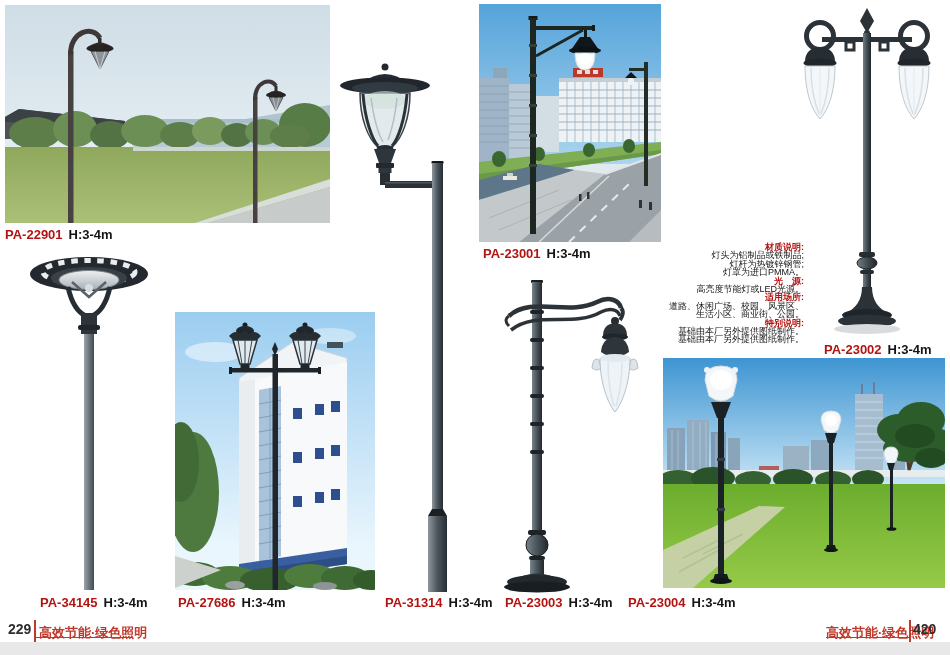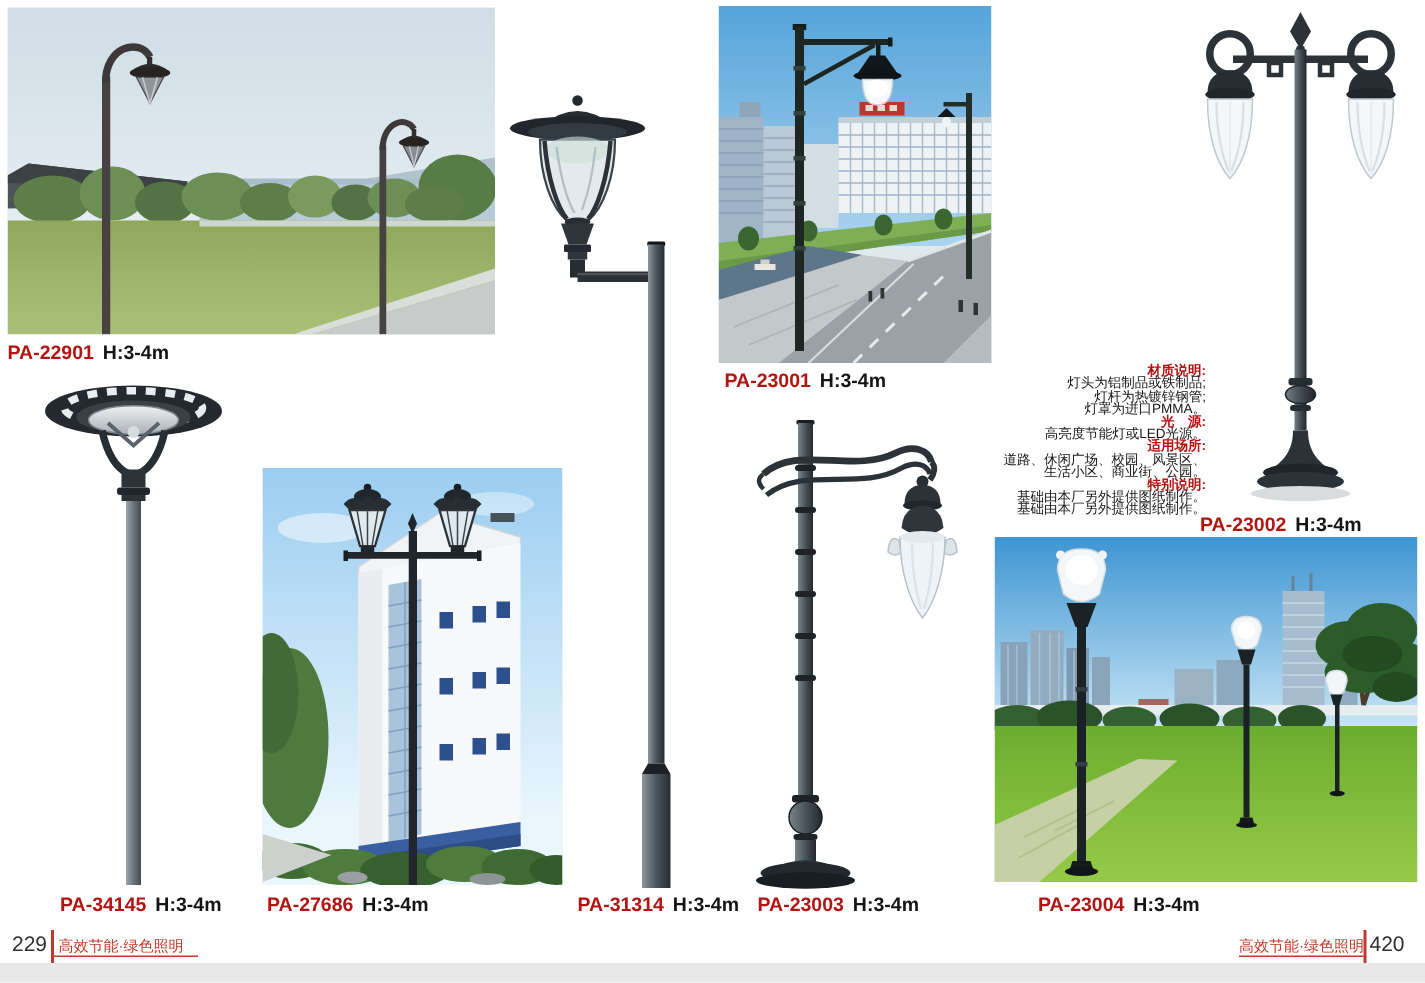--- a/index.html
+++ b/index.html
@@ -8,22 +8,22 @@
   .photo{position:absolute;overflow:hidden;background:#dfe9ee;}
   .photo svg{display:block;}
   .art{position:absolute;}
   .plabel{position:absolute;font-size:13px;font-weight:bold;white-space:nowrap;}
   .plabel .code{color:#b31412;margin-right:6px;}
   .plabel .h{color:#151515;font-weight:600;}
   .specs{position:absolute;left:662px;top:243px;width:142px;font-size:9px;
          line-height:8.4px;color:#141414;letter-spacing:0px;}
   .specs div{white-space:nowrap;text-align:right;}
   .specs .t{color:#b31412;font-weight:bold;}
-  .footnum{position:absolute;font-size:14px;font-weight:normal;color:#2e2e2e;text-align:center;}
-  .footslogan{position:absolute;font-size:10px;color:#c0392b;font-weight:normal;white-space:nowrap;}
+  .footnum{position:absolute;font-size:14px;font-weight:bold;color:#2e2e2e;text-align:center;}
+  .footslogan{position:absolute;font-size:13px;color:#c0392b;font-weight:bold;white-space:nowrap;}
   .vline{position:absolute;width:2px;background:#c0392b;}
   .uline{position:absolute;height:1px;background:#c0392b;}
 </style>
 </head>
 <body>
 
 <div class="page">
 
   <div class="photo" style="left:5px;top:5px;width:325px;height:218px">
     <svg width="325" height="218" viewBox="0 0 325 218">
@@ -351,21 +351,21 @@
       <rect x="74" y="27" width="8" height="254" fill="url(#pg3)"></rect>
       <rect x="70" y="246" width="16" height="5" rx="2" fill="#262d33"></rect>
       <ellipse cx="78" cy="257" rx="10" ry="6" fill="url(#pg3)" stroke="#20262b" stroke-width="1"></ellipse>
       <rect x="71" y="264" width="14" height="4" rx="2" fill="#262d33"></rect>
       <path d="M73,281 C73,295 66,302 58,307 L98,307 C90,302 83,295 83,281 Z" fill="#2b3238"></path>
       <ellipse cx="78" cy="309" rx="25" ry="6" fill="#1f2529"></ellipse>
       <ellipse cx="78" cy="315" rx="29" ry="6.5" fill="#2b3238"></ellipse>
       <ellipse cx="78" cy="323" rx="33" ry="5" fill="#d8dcdf"></ellipse>
     </svg>
   </div>
-  <div class="plabel" style="left:800px;top:342px">
+  <div class="plabel" style="left:824px;top:342px">
     <span class="code">PA-23002</span><span class="h">H:3-4m</span>
   </div>
 
   <div class="art" style="left:497px;top:276px">
     <svg width="146" height="318" viewBox="0 0 146 318">
       <defs>
         <linearGradient id="pg4" x1="0" y1="0" x2="1" y2="0">
           <stop offset="0" stop-color="#79838a"></stop>
             <stop offset="0.5" stop-color="#49535a"></stop>
             <stop offset="1" stop-color="#23292e"></stop>
@@ -478,21 +478,21 @@
         <ellipse cx="168" cy="192" rx="7" ry="2" fill="#101518"></ellipse>
       </g>
       <g>
         <path d="M221,96 Q221,89 228,89 Q235,89 235,96 L233,103 Q228,108 223,103 Z" fill="#f2f6f8" stroke="#d4dde1" stroke-width="1"></path>
         <polygon points="224,105 232,105 230,112 226,112" fill="#1b2226"></polygon>
         <rect x="227" y="112" width="3" height="58" fill="#1b2226"></rect>
         <ellipse cx="228.5" cy="171" rx="5" ry="1.8" fill="#101518"></ellipse>
       </g>
     </svg>
   </div>
-  <div class="plabel" style="left:692px;top:595px">
+  <div class="plabel" style="left:628px;top:595px">
     <span class="code">PA-23004</span><span class="h">H:3-4m</span>
   </div>
 
   <div>
     <span class="footnum" style="left:8px;top:621px">229</span>
     <span class="vline" style="left:34px;top:620px;height:35px"></span>
     <span class="footslogan" style="left:39px;top:624px">高效节能·绿色照明</span>
     <span class="uline" style="left:34px;top:637px;width:98px"></span>
   </div>
   <div>

